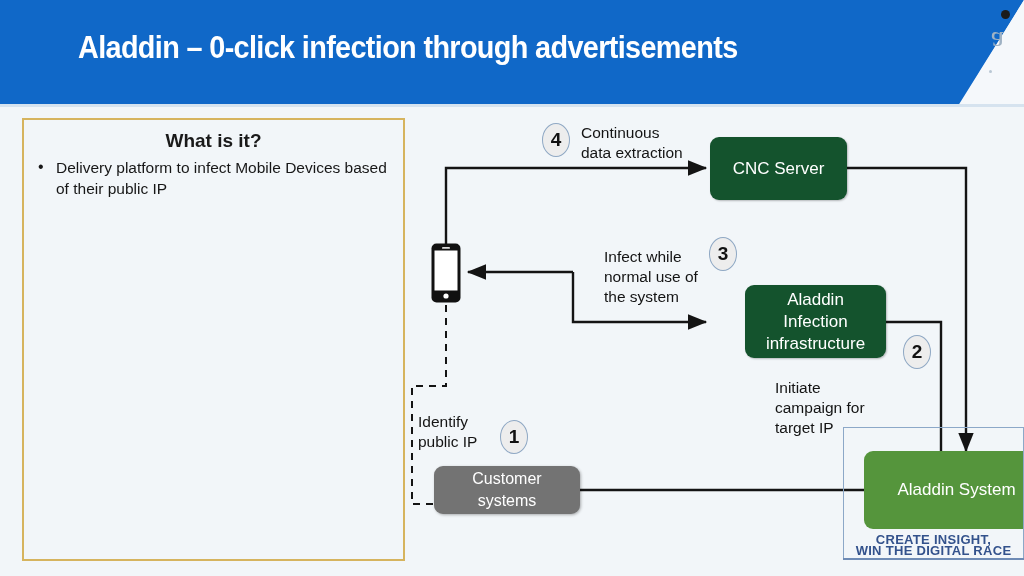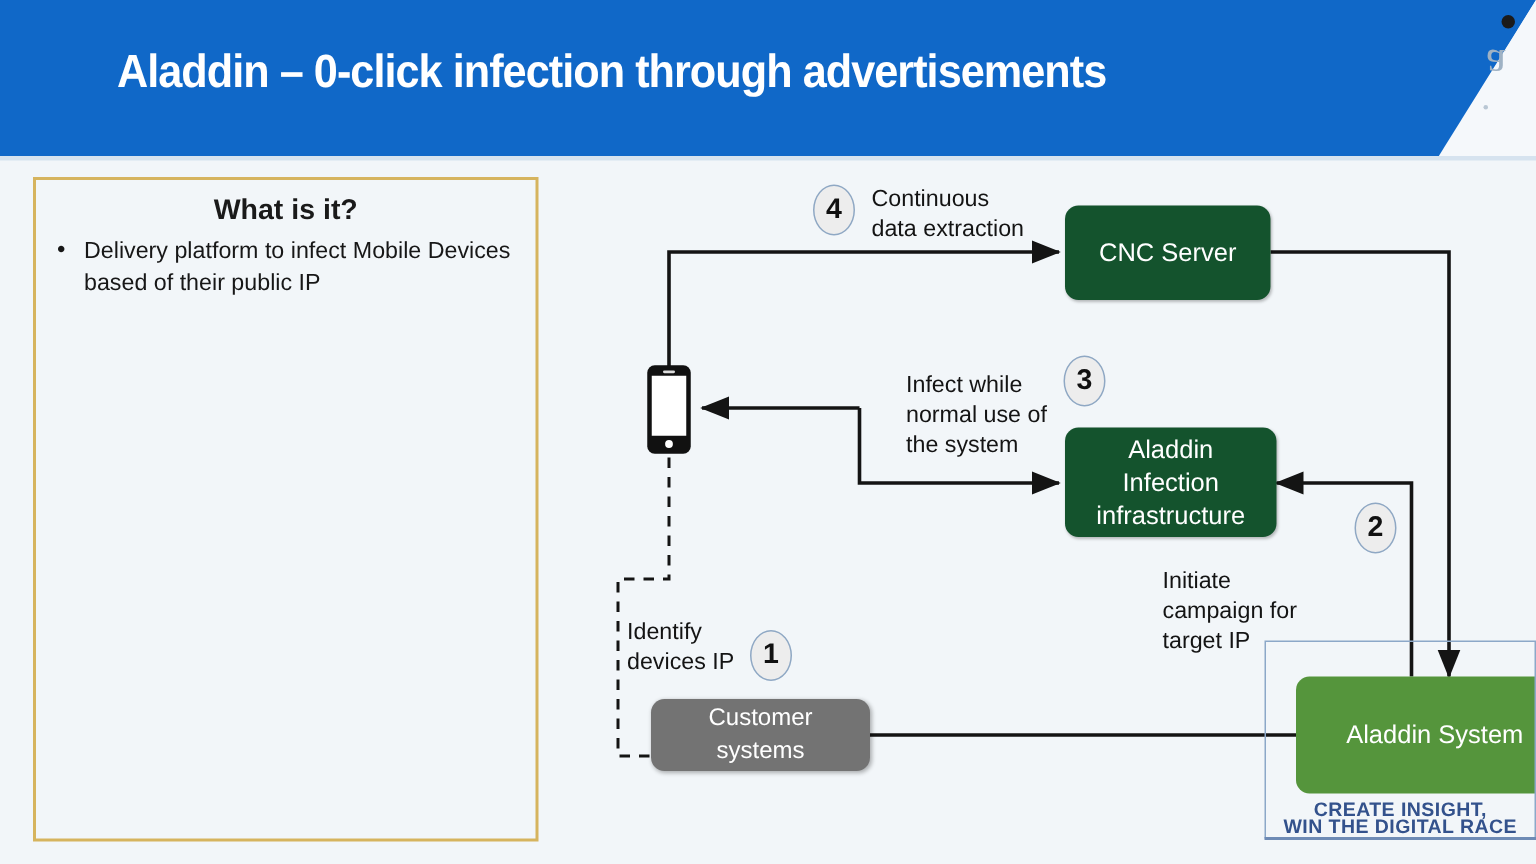--- a/index.html
+++ b/index.html
@@ -70,21 +70,21 @@
     right: 32px; top: 70px;
     width: 3px; height: 3px;
     border-radius: 50%;
     background: #B9C7D4;
   }
 
   
   #info-panel {
     position: absolute;
     left: 22px; top: 118px;
-    width: 337px; height: 443px;
+    width: 383px; height: 443px;
     border: 2px solid #D6B45E;
     background: #F2F6F9;
     box-sizing: border-box;
   }
   #info-heading {
     text-align: center;
     font-size: 19px;
     font-weight: bold;
     color: #1a1a1a;
     margin-top: 10px;
@@ -250,21 +250,21 @@
     <rect x="0.5" y="0.5" width="29" height="59" rx="5" ry="5" fill="#111111"></rect>
     <rect x="3.5" y="7.5" width="23" height="40" fill="#ffffff"></rect>
     <rect x="11" y="4" width="8" height="1.8" rx="0.9" fill="#dddddd"></rect>
     <circle cx="15" cy="53" r="2.6" fill="#ffffff"></circle>
   </svg>
 
   <div class="node gray" style="left:710px; top:137px; width:137px; height:63px;">
     <span>CNC Server</span>
   </div>
 
-  <div class="node gray" style="left:710px; top:285px; width:141px; height:73px;">
+  <div class="node gray" style="left:745px; top:285px; width:141px; height:73px;">
     <span style="white-space: pre-line;">Aladdin
 Infection
 infrastructure</span>
   </div>
 
   <div class="node orange" style="left:434px; top:466px; width:146px; height:48px;">
     <span style="white-space: pre-line;">Customer
 systems</span>
   </div>
 
@@ -279,20 +279,20 @@
 
   <div class="label" style="left:581px; top:123px;">Continuous
 data extraction</div>
   <div class="label" style="left:604px; top:247px;">Infect while
 normal use of
 the system</div>
   <div class="label" style="left:775px; top:378px;">Initiate
 campaign for
 target IP</div>
   <div class="label" style="left:418px; top:412px;">Identify
-devices IP</div>
+public IP</div>
 
   <div id="brand-box"></div>
   <div id="brand-tagline">CREATE INSIGHT,
 WIN THE DIGITAL RACE</div>
   <div id="brand-underline"></div>
 
 </div>
 
 </body></html>

